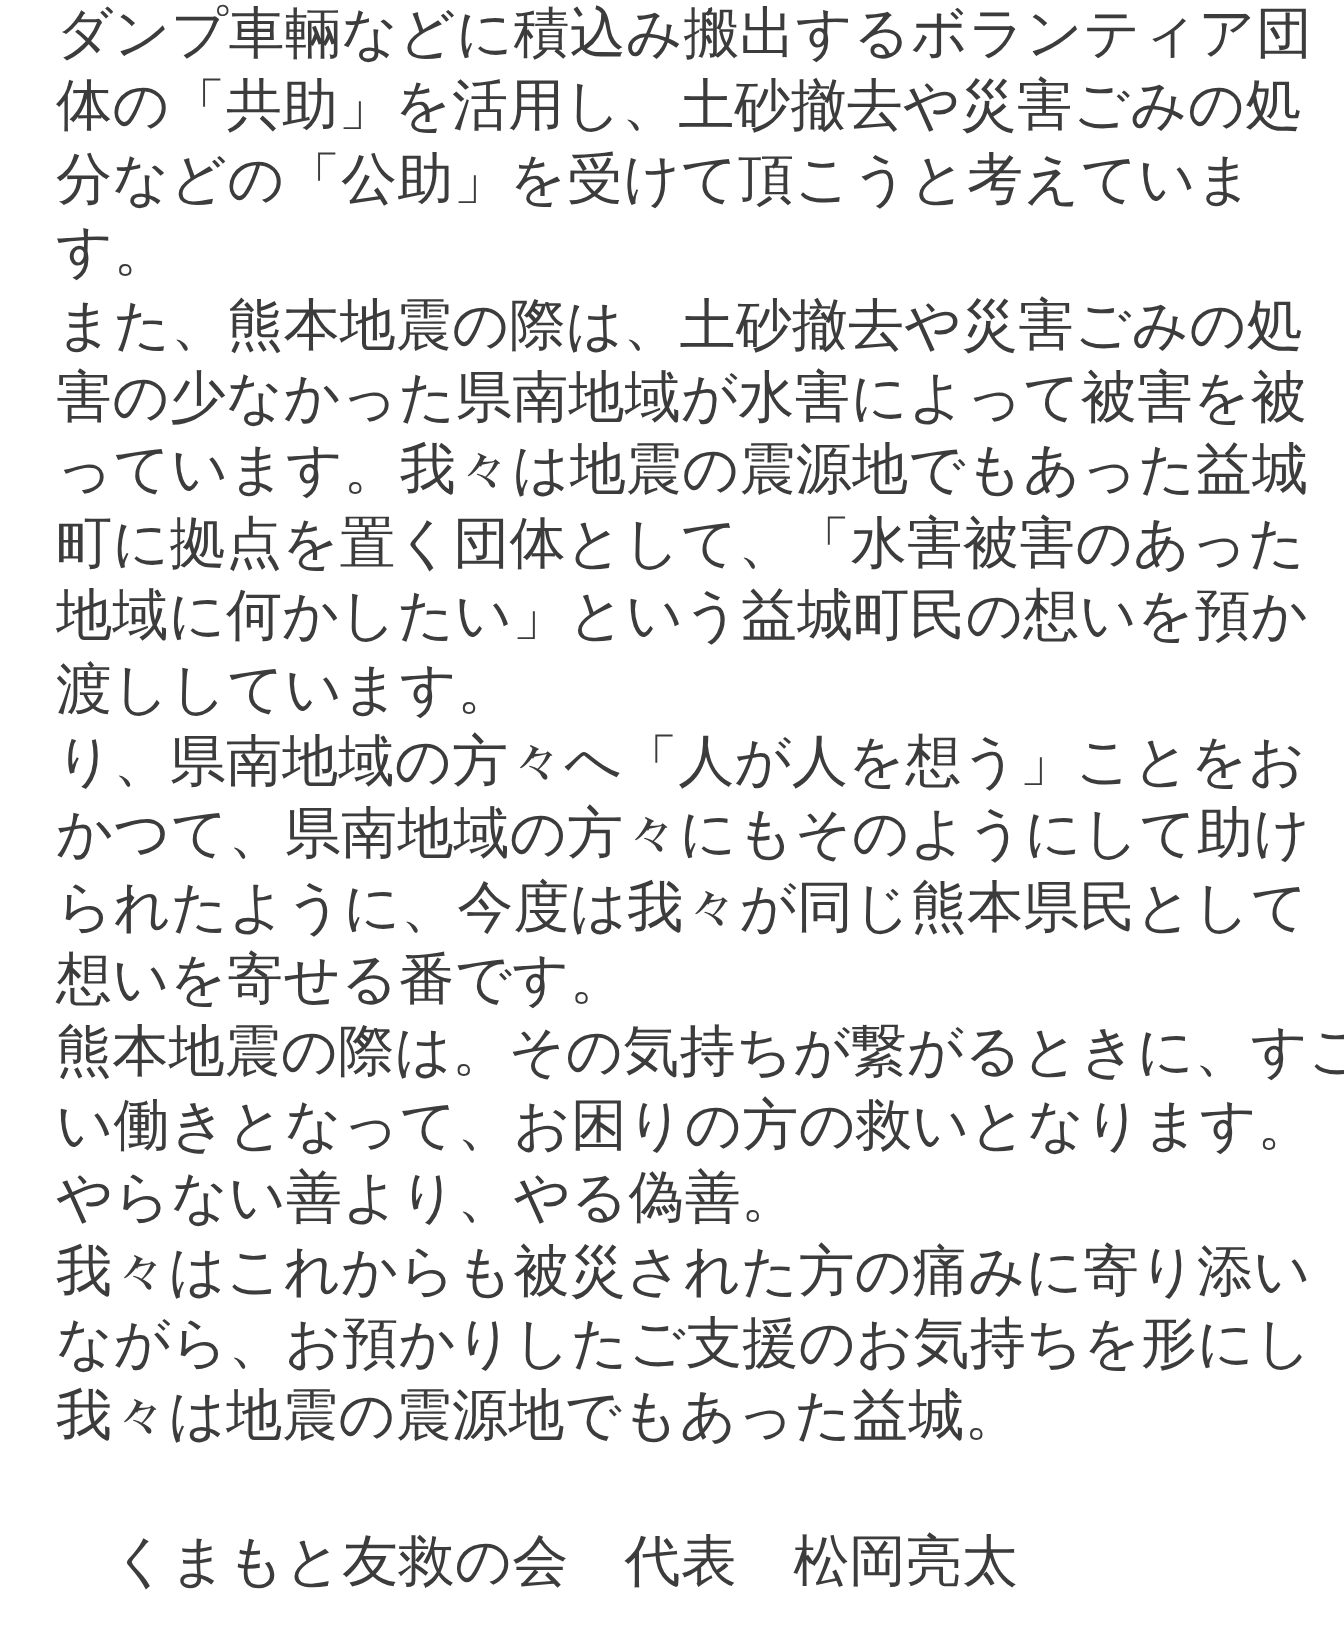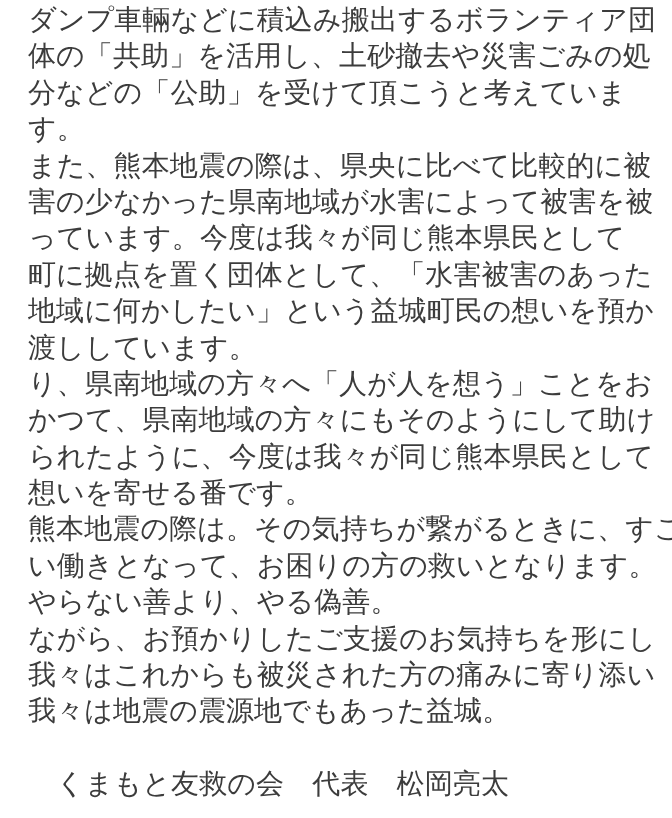--- a/index.html
+++ b/index.html
@@ -9,52 +9,52 @@
     html, body {
       margin: 0;
       padding: 0;
       background: var(--bg);
     }
     .doc {
       width: 672px;
       height: 818px;
       box-sizing: border-box;
       padding: 2px 26px 0 28px;
-      font-family: Liberation Sans, sans-serif;
+      font-family: Liberation Mono, monospace;
       font-size: 28px;
       line-height: 36.4px;
       color: var(--fg);
       overflow: hidden;
     }
     .line {
       height: 36.4px;
       white-space: pre;
       overflow: visible;
       letter-spacing: 0.1px;
     }
   </style>
 </head>
 <body>
 
 <main class="doc">
   <div class="line">ダンプ車輛などに積込み搬出するボランティア団</div>
   <div class="line">体の「共助」を活用し、土砂撤去や災害ごみの処</div>
   <div class="line">分などの「公助」を受けて頂こうと考えていま</div>
   <div class="line">す。</div>
-  <div class="line">また、熊本地震の際は、県央に比べて比較的に被</div>
+  <div class="line">また、熊本地震の際は、土砂撤去や災害ごみの処</div>
   <div class="line">害の少なかった県南地域が水害によって被害を被</div>
-  <div class="line">っています。今度は我々が同じ熊本県民として</div>
+  <div class="line">っています。我々は地震の震源地でもあった益城</div>
   <div class="line">町に拠点を置く団体として、「水害被害のあった</div>
   <div class="line">地域に何かしたい」という益城町民の想いを預か</div>
   <div class="line">渡ししています。</div>
   <div class="line">り、県南地域の方々へ「人が人を想う」ことをお</div>
   <div class="line">かつて、県南地域の方々にもそのようにして助け</div>
   <div class="line">られたように、今度は我々が同じ熊本県民として</div>
   <div class="line">想いを寄せる番です。</div>
   <div class="line">熊本地震の際は。その気持ちが繋がるときに、すご</div>
   <div class="line">い働きとなって、お困りの方の救いとなります。</div>
   <div class="line">やらない善より、やる偽善。</div>
+  <div class="line">我々はこれからも被災された方の痛みに寄り添い</div>
   <div class="line">ながら、お預かりしたご支援のお気持ちを形にし</div>
-  <div class="line">我々はこれからも被災された方の痛みに寄り添い</div>
   <div class="line">我々は地震の震源地でもあった益城。</div>
   <div class="line"></div>
   <div class="line">　くまもと友救の会　代表　松岡亮太</div>
 </main>
 
 </body></html>

